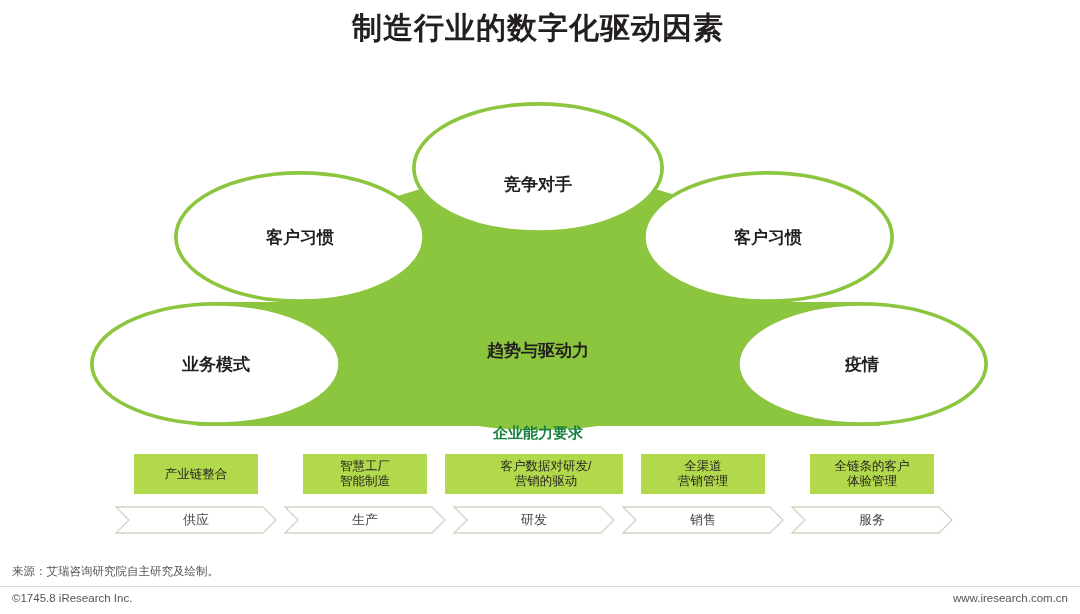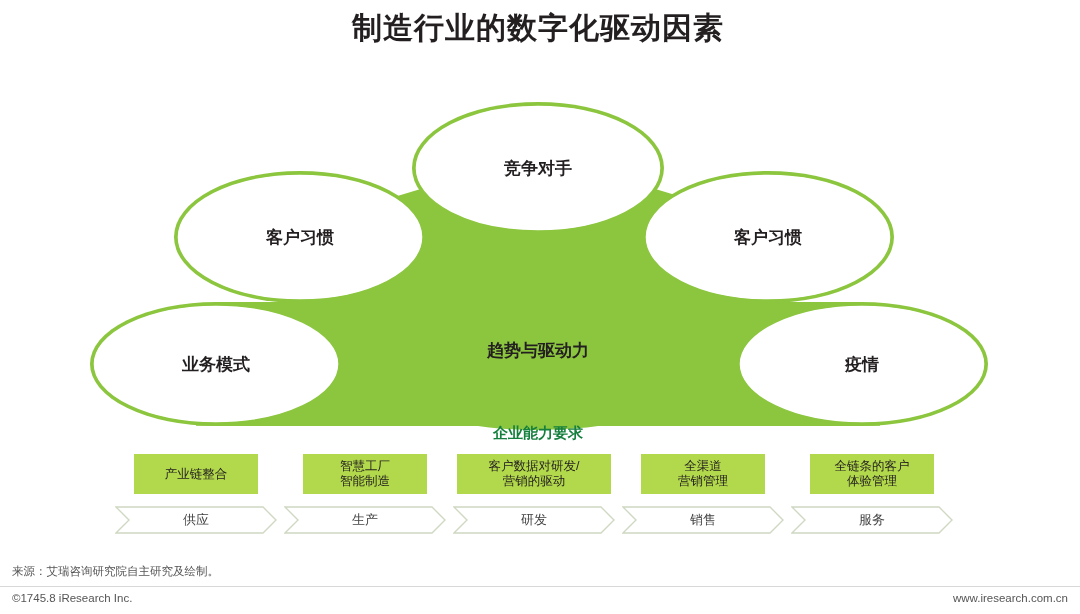--- a/index.html
+++ b/index.html
@@ -147,42 +147,42 @@
       <ellipse cx="862" cy="292" rx="123" ry="59" fill="#ffffff" stroke="#8cc63f" stroke-width="1.4"></ellipse>
     </g>
 
     <g>
       <polygon points="514,300 562,300 538,320" fill="#8cc63f"></polygon>
     </g>
 
     <line x1="196" y1="353" x2="880" y2="353" stroke="#8cc63f" stroke-width="1.6"></line>
   </svg>
 
-  <div class="bubble-label" style="left:538px;top:96px;text-align:center;">竞争对手</div>
+  <div class="bubble-label" style="left:538px;top:112px;text-align:center;">竞争对手</div>
   <div class="bubble-label" style="left:300px;top:165px;">客户习惯</div>
   <div class="bubble-label" style="left:768px;top:165px;">客户习惯</div>
   <div class="bubble-label" style="left:216px;top:292px;">业务模式</div>
   <div class="bubble-label" style="left:862px;top:292px;">疫情</div>
 
   <div class="center-label" style="left:538px;top:278px;">趋势与驱动力</div>
 
   <div class="cap-label" style="left:538px;top:361px;">企业能力要求</div>
 
   <div class="cap-box" style="left:196px;top:382px;width:124px;height:40px;">
     <div>
       <div>产业链整合</div>
     </div>
   </div>
   <div class="cap-box" style="left:365px;top:382px;width:124px;height:40px;">
     <div>
       <div>智慧工厂</div>
       <div>智能制造</div>
     </div>
   </div>
-  <div class="cap-box" style="left:534px;top:382px;width:154px;height:40px;">
+  <div class="cap-box" style="left:534px;top:382px;width:154px;height:40px;padding-left:24px;">
     <div>
       <div>客户数据对研发/</div>
       <div>营销的驱动</div>
     </div>
   </div>
   <div class="cap-box" style="left:703px;top:382px;width:124px;height:40px;">
     <div>
       <div>全渠道</div>
       <div>营销管理</div>
     </div>

